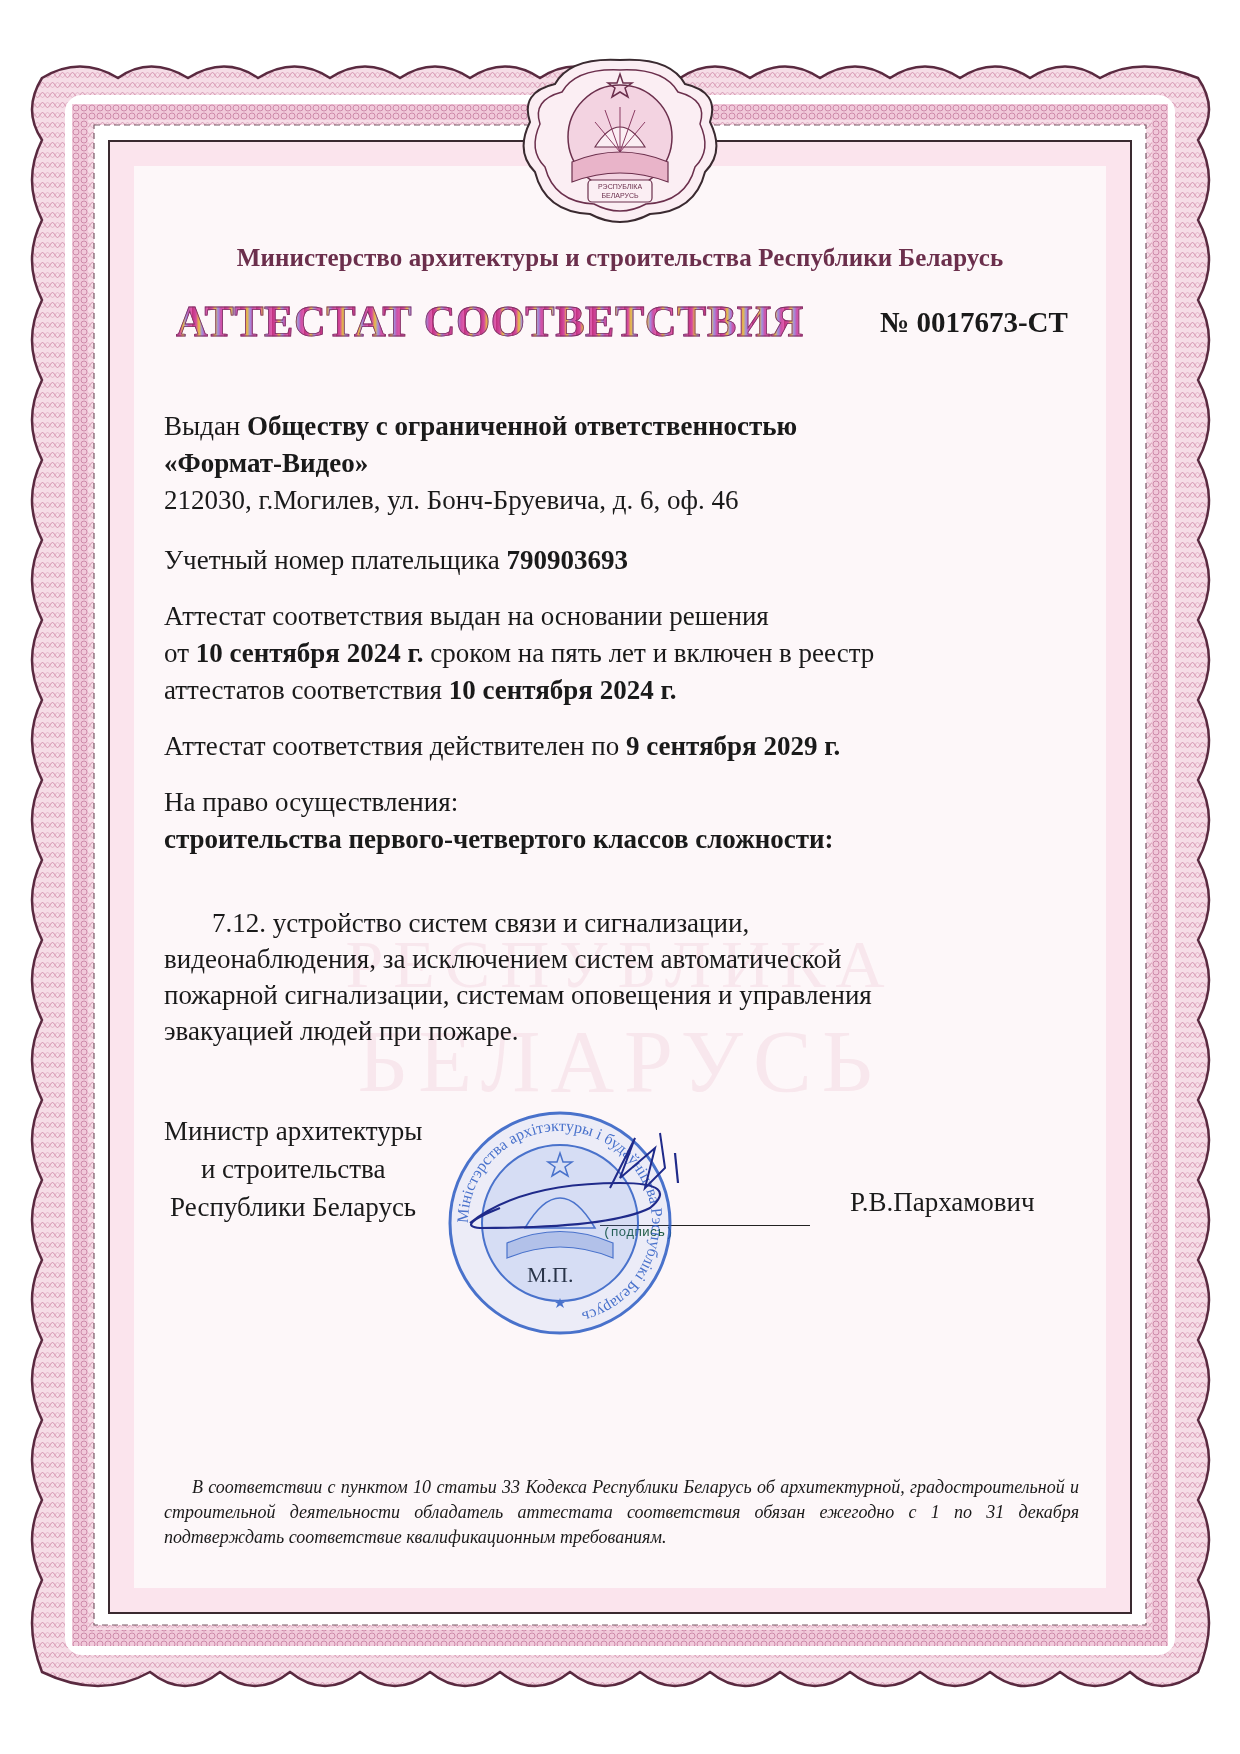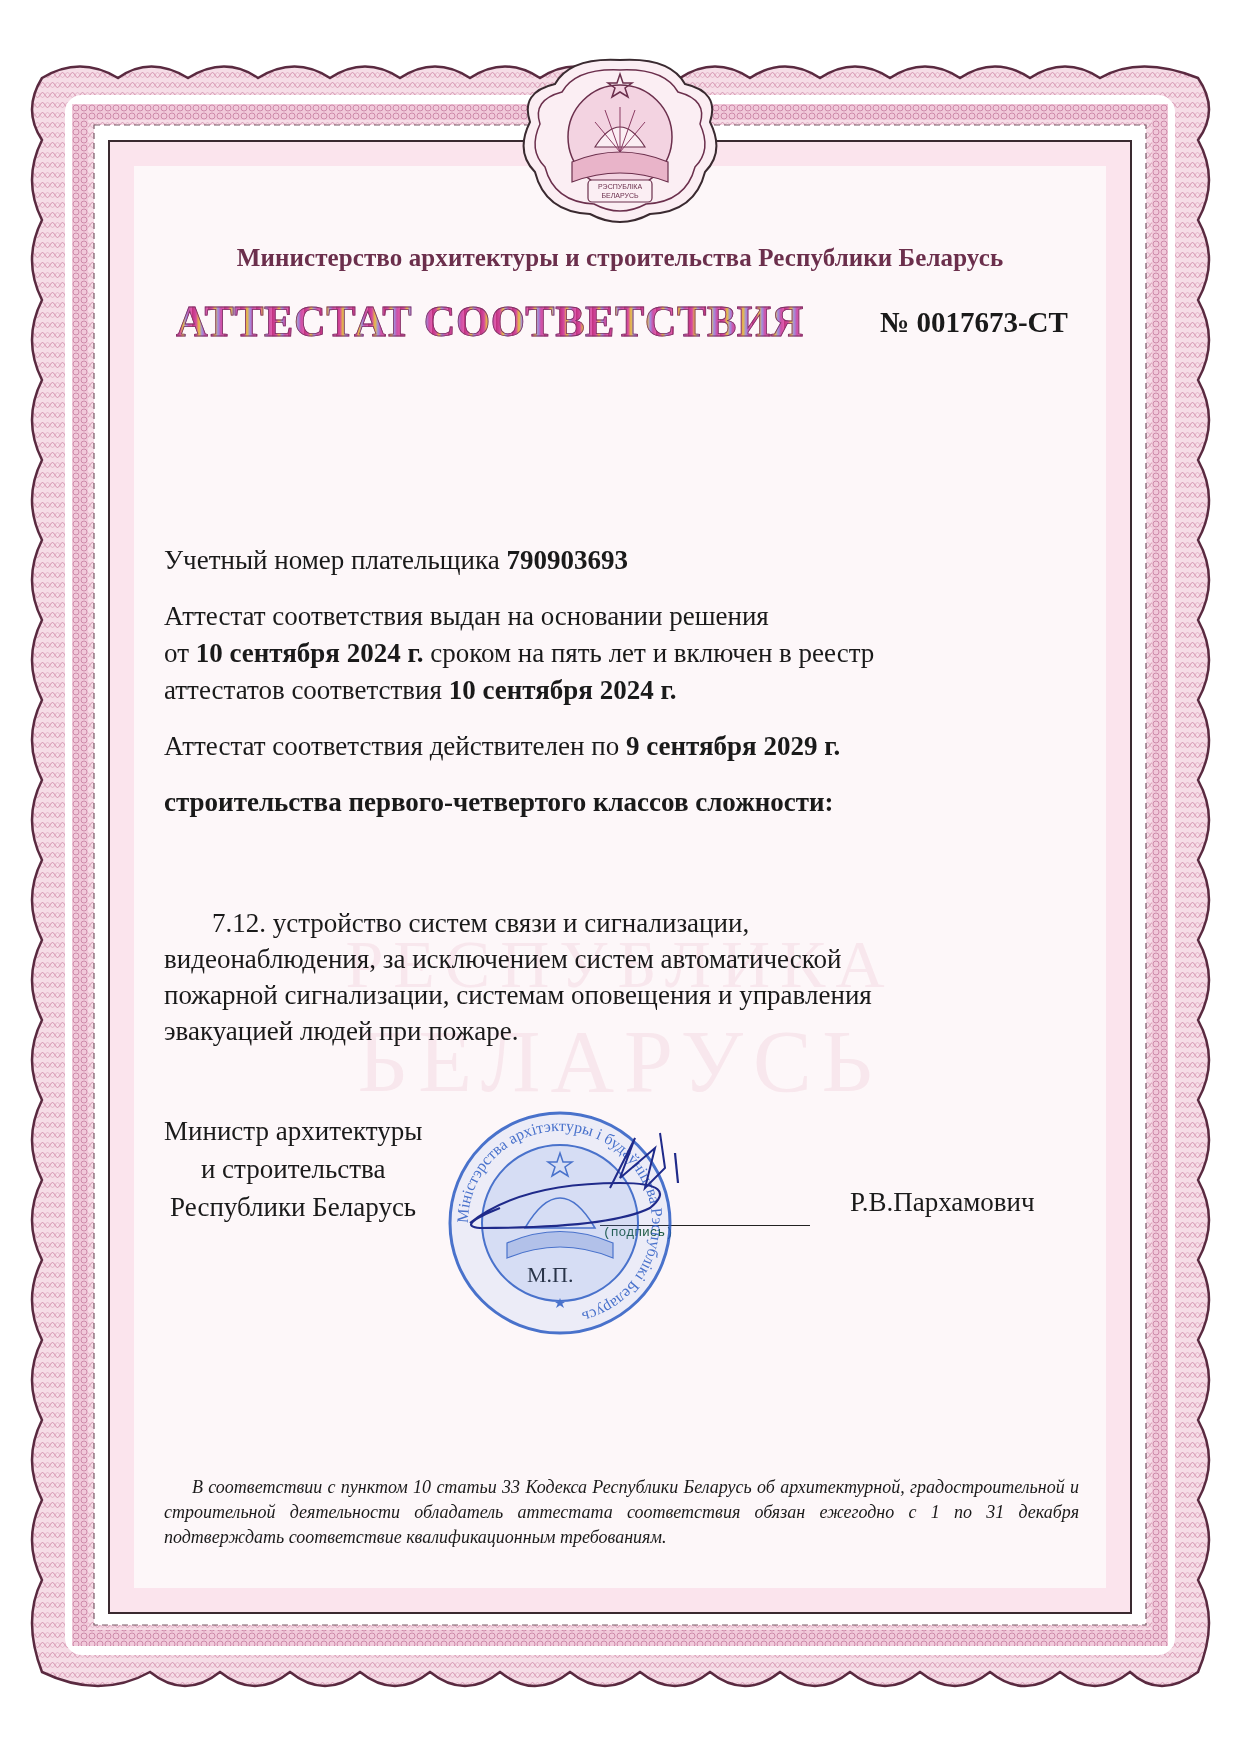--- a/index.html
+++ b/index.html
@@ -257,40 +257,48 @@
     <text x="110" y="146" text-anchor="middle" font-size="7" fill="#6b2f4c" font-family="Liberation Sans, sans-serif">БЕЛАРУСЬ</text>
   </svg>
 
   <div class="content">
 
     <div class="ministry">Министерство архитектуры и строительства Республики Беларусь</div>
 
     <div class="title">АТТЕСТАТ СООТВЕТСТВИЯ</div>
     <div class="cert-number">№ 0017673-СТ</div>
 
+    <div class="body-text issued">
+      <div>
+        <span>Выдан </span><b>Обществу с ограниченной ответственностью</b>
+      </div>
+      <div><b>«Формат-Видео»</b></div>
+      <div>212030, г.Могилев, ул. Бонч-Бруевича, д. 6, оф. 46</div>
+    </div>
 
     <div class="body-text taxpayer">
       <span>Учетный номер плательщика </span><b>790903693</b>
     </div>
 
     <div class="body-text basis">
       <div>Аттестат соответствия выдан на основании решения</div>
       <div>
         <span>от </span><b>10 сентября 2024 г.</b><span> сроком на пять лет и включен в реестр</span>
       </div>
       <div>
         <span>аттестатов соответствия </span><b>10 сентября 2024 г.</b>
       </div>
     </div>
 
     <div class="body-text valid">
       <span>Аттестат соответствия действителен по </span><b>9 сентября 2029 г.</b>
     </div>
 
     <div class="body-text right">
+      <div>На право осуществления:</div>
       <div><b>строительства первого-четвертого классов сложности:</b></div>
     </div>
 
     <div class="rights-item">
       <div class="indent">7.12. устройство систем связи и сигнализации,</div>
       <div>видеонаблюдения, за исключением систем автоматической</div>
       <div>пожарной сигнализации, системам оповещения и управления</div>
       <div>эвакуацией людей при пожаре.</div>
     </div>
 

